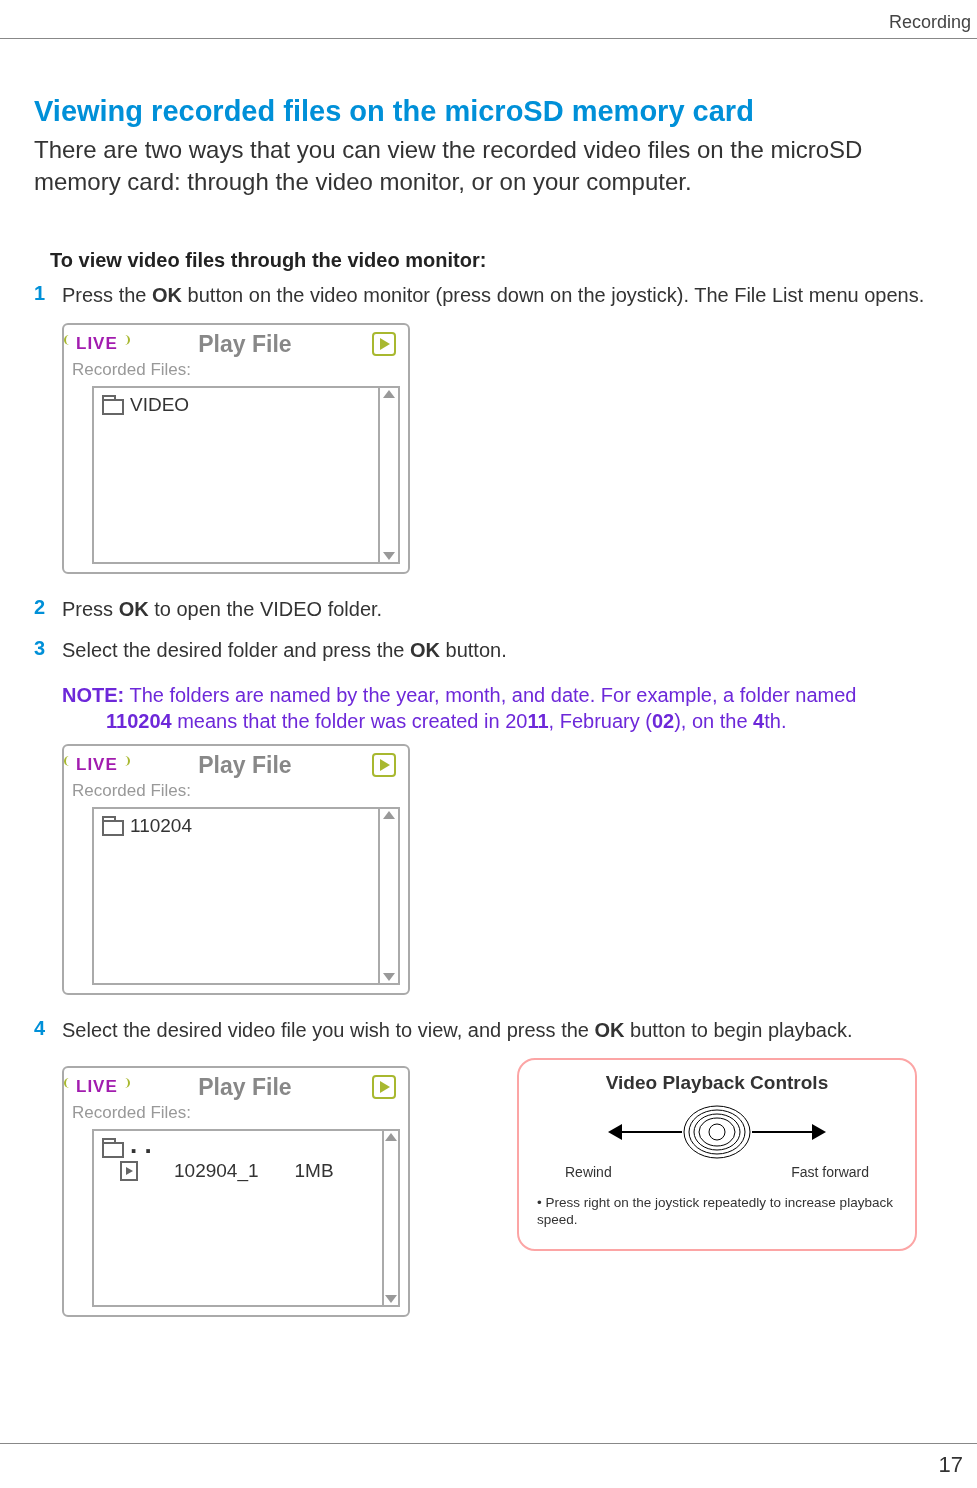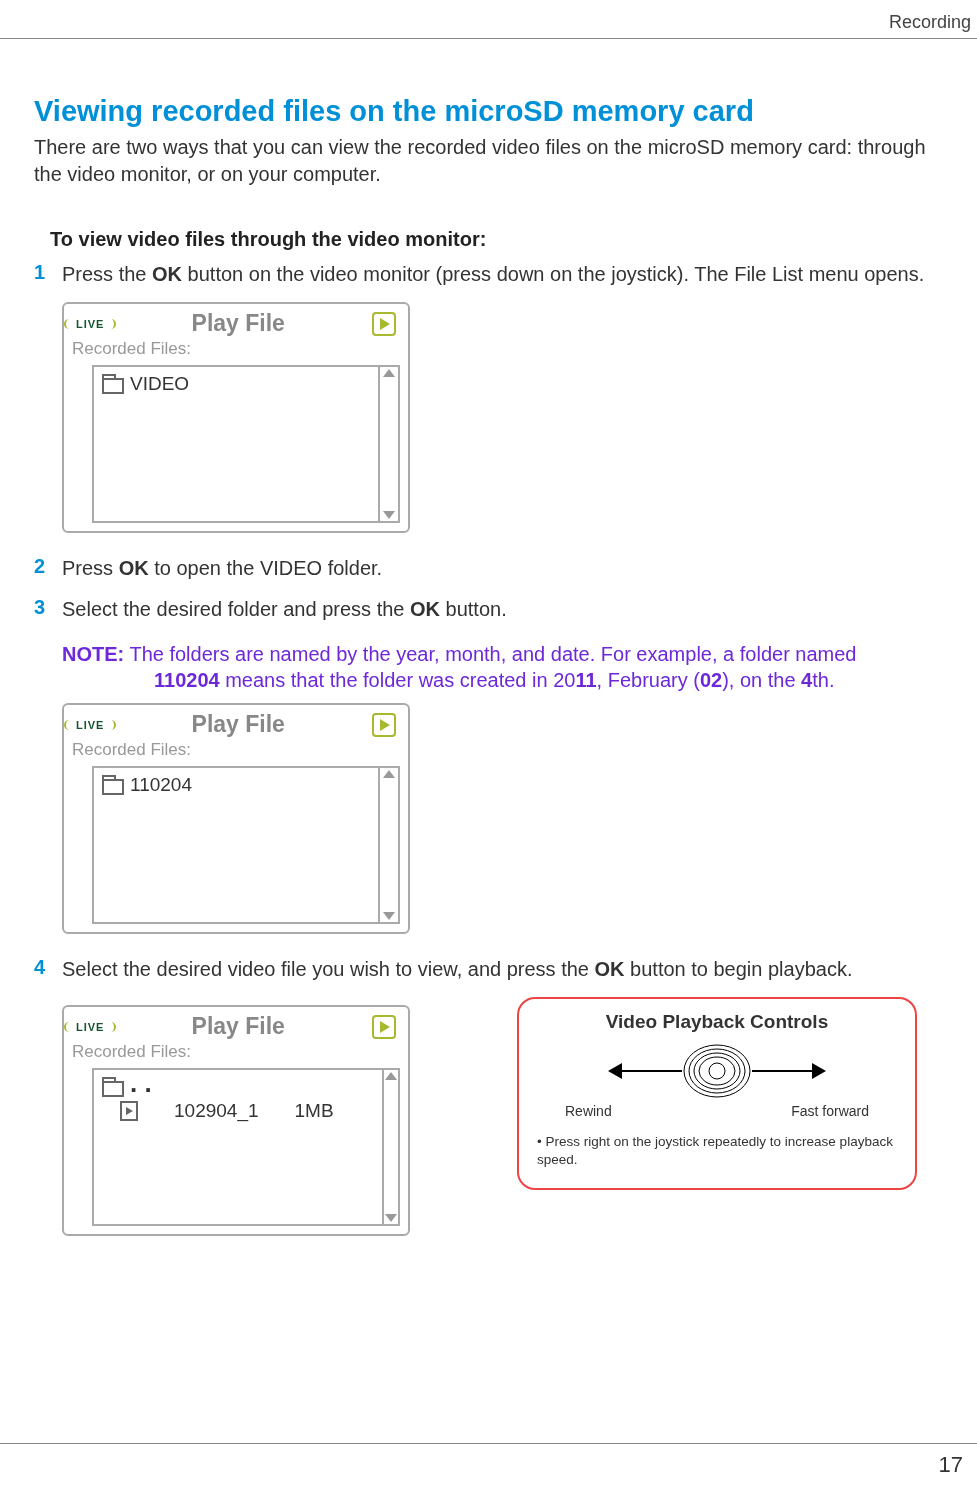--- a/index.html
+++ b/index.html
@@ -31,24 +31,24 @@
     left: 34px;
     right: 34px;
   }
   .h1 {
     color: #0090d8;
     font-size: 29px;
     font-weight: bold;
     margin-bottom: 6px;
   }
   .intro {
-    font-size: 20px;
+    font-size: 24px;
     color: #333;
     line-height: 1.35;
-    margin-bottom: 40px;
+    margin-bottom: 50px;
   }
   .sub-head {
     font-size: 20px;
     font-weight: bold;
     color: #222;
     margin-bottom: 10px;
     margin-left: 16px;
   }
   .step {
     display: flex;
@@ -72,41 +72,41 @@
   .note-line {
     font-size: 20px;
     color: #6d28d9;
     line-height: 1.3;
     margin-left: 0;
     margin-top: 18px;
     margin-bottom: 10px;
   }
   .note-line .indent-cont {
     display: block;
-    margin-left: 92px;
+    margin-left: 44px;
   }
   
   .pf-box {
     width: 348px;
     border: 2px solid #aaa;
     border-radius: 6px;
     padding: 6px 8px 8px 8px;
     margin-top: 8px;
     margin-bottom: 22px;
     background: #fff;
   }
   .pf-top {
     display: flex;
     align-items: center;
     justify-content: space-between;
     padding: 0 4px;
   }
   .pf-live {
-    font-size: 11px;
-    color: #14532d;
+    font-size: 17px;
+    color: #a21caf;
     font-weight: bold;
     letter-spacing: 1px;
     position: relative;
   }
   .pf-live::before, .pf-live::after {
     content: "";
     position: absolute;
     width: 8px; height: 10px;
     border: 2px solid #a8b82f;
     border-top: none;
@@ -135,21 +135,21 @@
     border-bottom: 6px solid transparent;
   }
   .pf-sub {
     font-size: 17px;
     color: #999;
     margin-top: 2px;
     margin-bottom: 6px;
   }
   .pf-list-wrap {
     display: flex;
-    height: 158px;
+    height: 178px;
     padding-left: 20px;
   }
   .pf-list {
     flex: 1;
     border: 2px solid #aaa;
     padding: 6px 8px;
     font-size: 19px;
     color: #333;
   }
   .pf-scroll {
@@ -201,21 +201,21 @@
     border-left: 7px solid #666;
     border-top: 4px solid transparent;
     border-bottom: 4px solid transparent;
   }
   .pf-dots { font-size: 26px; font-weight: bold; line-height: 0.6; padding-bottom:6px;}
   .pf-size { margin-left: auto; margin-right: 40px; }
 
   
   .vpc-box {
     width: 400px;
-    border: 2px solid #ef4444;
+    border: 2px solid #fca5a5;
     border-radius: 18px;
     padding: 12px 18px 12px 18px;
     position: absolute;
   }
   .vpc-title {
     text-align: center;
     font-weight: bold;
     font-size: 19px;
     margin-bottom: 10px;
   }

